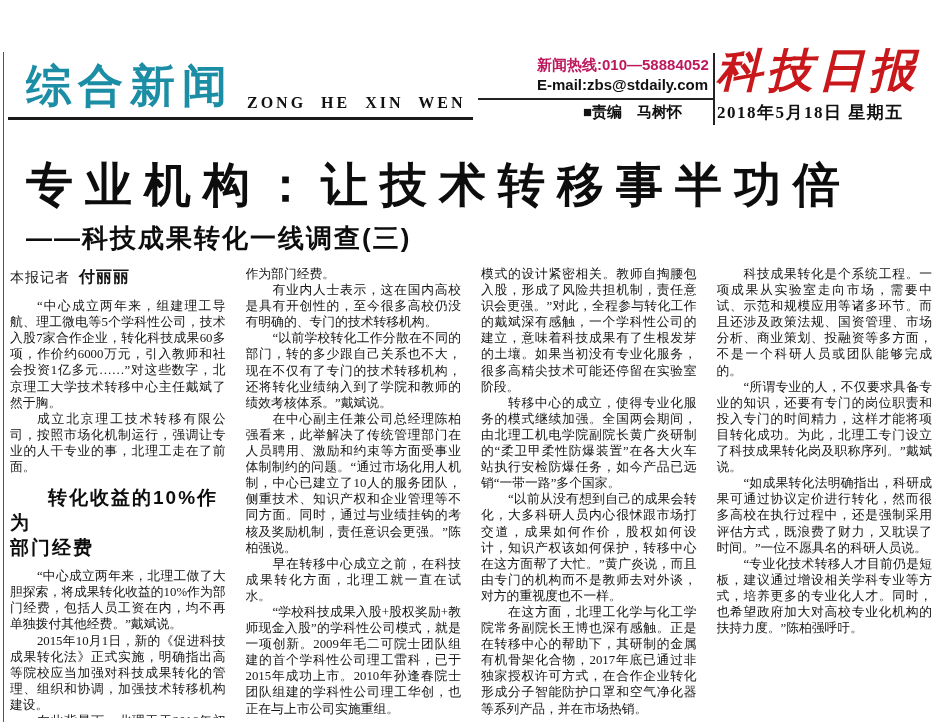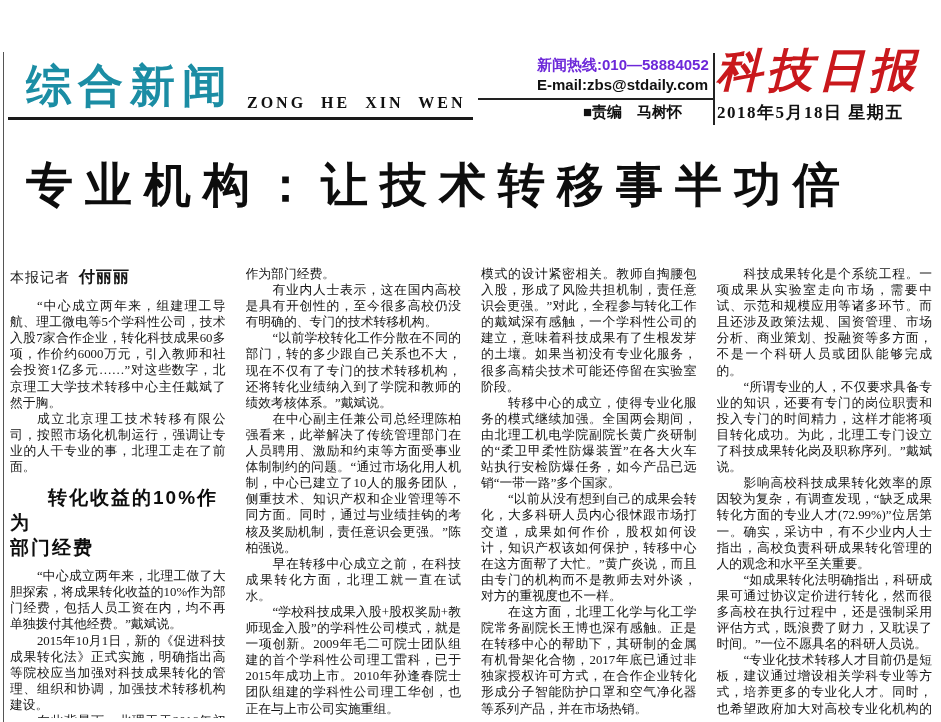--- a/index.html
+++ b/index.html
@@ -13,21 +13,21 @@
   
   .section-name{
     left:26px;top:56px;font-family:"Liberation Sans","DejaVu Sans",sans-serif;
     font-weight:900;font-size:45px;letter-spacing:7px;color:#1b8da4;
   }
   .section-pinyin{
     left:247px;top:94px;font-family:"Liberation Serif",serif;font-weight:bold;
     font-size:16px;letter-spacing:3px;word-spacing:8px;color:#111;
   }
   .header-rule-left{left:8px;top:117px;width:465px;height:3px;background:#1a1a1a;}
-  .hotline{left:537px;top:56px;font-family:"Liberation Sans",sans-serif;font-weight:bold;font-size:15px;color:#6d28d9;}
+  .hotline{left:537px;top:56px;font-family:"Liberation Sans",sans-serif;font-weight:bold;font-size:15px;color:#be185d;}
   .email{left:537px;top:76px;font-family:"Liberation Sans",sans-serif;font-weight:bold;font-size:15px;color:#111;}
   .header-rule-mid{left:478px;top:98px;width:235px;height:2px;background:#222;}
   .editor{left:583px;top:103px;font-family:"Liberation Sans",sans-serif;font-weight:bold;font-size:15px;color:#111;}
   .vdiv{left:713px;top:53px;width:2px;height:72px;background:#222;}
   .masthead{
     left:716px;top:40px;font-family:"DejaVu Serif","Liberation Serif",serif;
     font-style:italic;font-weight:bold;font-size:46px;letter-spacing:5px;color:#c9181c;
   }
   .date{left:717px;top:101px;font-family:Liberation Serif, serif;font-weight:bold;font-size:17px;letter-spacing:1.5px;color:#111;}
   
@@ -71,20 +71,21 @@
   <div class="abs hotline">新闻热线:010—58884052</div>
   <div class="abs email">E-mail:zbs@stdaily.com</div>
   <div class="abs header-rule-mid"></div>
   <div class="abs editor">■责编　马树怀</div>
 
   <div class="abs vdiv"></div>
   <div class="abs masthead">科技日报</div>
   <div class="abs date">2018年5月18日 星期五</div>
 
   <div class="abs headline">专业机构：让技术转移事半功倍</div>
+  <div class="abs subheadline">——科技成果转化一线调查(三)</div>
 
   <div class="abs body">
 
     <div class="col">
       <p class="byline"><span>本报记者</span><span class="byline-name">付丽丽</span></p>
       <p class="para">“中心成立两年来，组建理工导航、理工微电等5个学科性公司，技术入股7家合作企业，转化科技成果60多项，作价约6000万元，引入教师和社会投资1亿多元……”对这些数字，北京理工大学技术转移中心主任戴斌了然于胸。</p>
       <p class="para">成立北京理工技术转移有限公司，按照市场化机制运行，强调让专业的人干专业的事，北理工走在了前面。</p>
       <h3 class="subhead">转化收益的10%作为
 部门经费</h3>
       <p class="para">“中心成立两年来，北理工做了大胆探索，将成果转化收益的10%作为部门经费，包括人员工资在内，均不再单独拨付其他经费。”戴斌说。</p>
@@ -108,19 +109,18 @@
       <p class="para">“以前从没有想到自己的成果会转化，大多科研人员内心很怵跟市场打交道，成果如何作价，股权如何设计，知识产权该如何保护，转移中心在这方面帮了大忙。”黄广炎说，而且由专门的机构而不是教师去对外谈，对方的重视度也不一样。</p>
       <p class="para">在这方面，北理工化学与化工学院常务副院长王博也深有感触。正是在转移中心的帮助下，其研制的金属有机骨架化合物，2017年底已通过非独家授权许可方式，在合作企业转化形成分子智能防护口罩和空气净化器等系列产品，并在市场热销。</p>
       <h3 class="subhead">培养专业化人才队伍
 迫在眉睫</h3>
 
     </div>
 
     <div class="col">
       <p class="para">科技成果转化是个系统工程。一项成果从实验室走向市场，需要中试、示范和规模应用等诸多环节。而且还涉及政策法规、国资管理、市场分析、商业策划、投融资等多方面，不是一个科研人员或团队能够完成的。</p>
       <p class="para">“所谓专业的人，不仅要求具备专业的知识，还要有专门的岗位职责和投入专门的时间精力，这样才能将项目转化成功。为此，北理工专门设立了科技成果转化岗及职称序列。”戴斌说。</p>
-      <p class="para">影响高校科技成果转化效率的原因较为复杂，有调查发现，“缺乏成果转化方面的专业人才(72.99%)”位居第一。确实，采访中，有不少业内人士指出，高校负责科研成果转化管理的人的观念和水平至关重要。</p>
       <p class="para">“如成果转化法明确指出，科研成果可通过协议定价进行转化，然而很多高校在执行过程中，还是强制采用评估方式，既浪费了财力，又耽误了时间。”一位不愿具名的科研人员说。</p>
       <p class="para">“专业化技术转移人才目前仍是短板，建议通过增设相关学科专业等方式，培养更多的专业化人才。同时，也希望政府加大对高校专业化机构的扶持力度。”陈柏强呼吁。</p>
     </div>
 
   </div>
 </div>
 
 </body></html>

